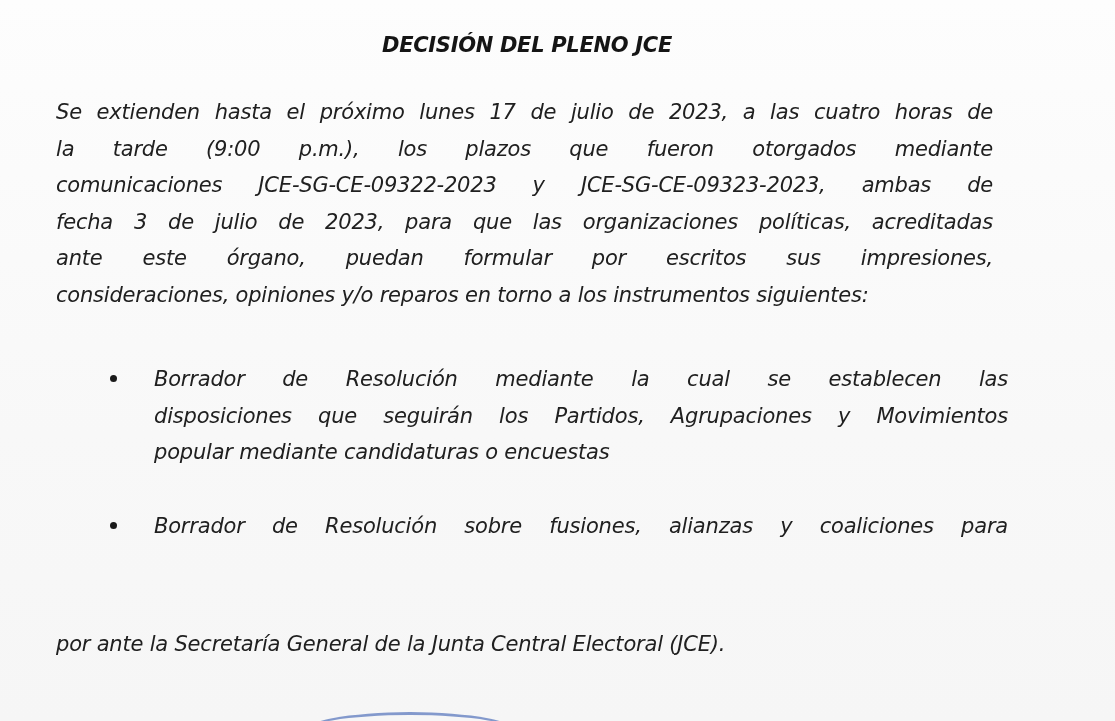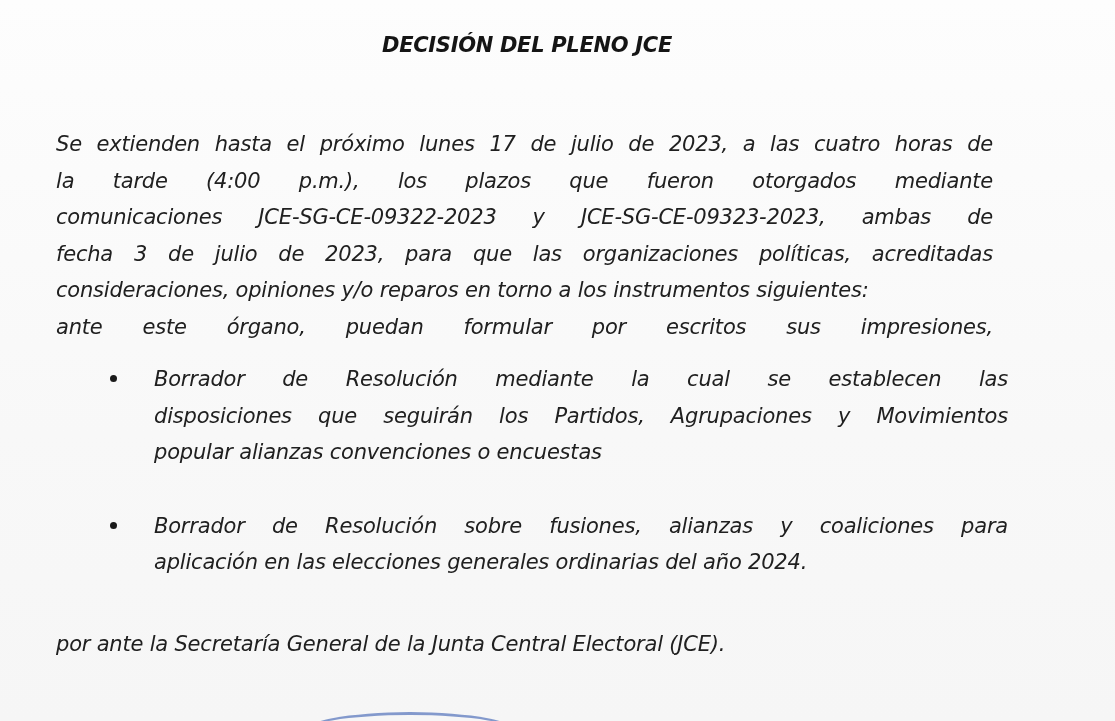--- a/index.html
+++ b/index.html
@@ -53,21 +53,21 @@
     }
     .para .line {
       display: block;
       text-align: justify;
       text-align-last: justify;
       white-space: nowrap;
     }
     .para .line.last {
       text-align-last: left;
     }
-    .para1 { top: 94px; margin-top: 32px; }
+    .para1 { top: 94px; }
     .bullet-list {
       position: absolute;
       left: 98px;
       top: 349px;
       width: 900px;
       margin: 12px;
       padding: 0;
       list-style: none;
     }
     .bullet-item {
@@ -117,38 +117,37 @@
 <body>
 
 <div class="page">
 
   <div class="bleed" style="left:690px; top:-6px; transform:scaleX(-1);">&nbsp;</div>
 
   <div class="title">DECISIÓN DEL PLENO JCE</div>
 
   <div class="para para1">
     <span class="line">Se extienden hasta el próximo lunes 17 de julio de 2023, a las cuatro horas de</span>
-    <span class="line">la tarde (4:00 p.m.), los plazos que fueron otorgados mediante</span>
+    <span class="line">la tarde (9:00 p.m.), los plazos que fueron otorgados mediante</span>
     <span class="line">comunicaciones JCE-SG-CE-09322-2023 y JCE-SG-CE-09323-2023, ambas de</span>
     <span class="line">fecha 3 de julio de 2023, para que las organizaciones políticas, acreditadas</span>
+    <span class="line">ante este órgano, puedan formular por escritos sus impresiones,</span>
     <span class="line last">consideraciones, opiniones y/o reparos en torno a los instrumentos siguientes:</span>
-    <span class="line">ante este órgano, puedan formular por escritos sus impresiones,</span>
   </div>
 
   <ul class="bullet-list">
     <li class="bullet-item">
       <span class="bullet-dot"></span>
       <span class="line">Borrador de Resolución mediante la cual se establecen las</span>
       <span class="line">disposiciones que seguirán los Partidos, Agrupaciones y Movimientos</span>
-      <span class="line last">popular alianzas convenciones o encuestas</span>
+      <span class="line last">popular mediante candidaturas o encuestas</span>
     </li>
     <li class="bullet-item">
       <span class="bullet-dot"></span>
       <span class="line">Borrador de Resolución sobre fusiones, alianzas y coaliciones para</span>
-      <span class="line last">aplicación en las elecciones generales ordinarias del año 2024.</span>
     </li>
   </ul>
 
   <div class="para para2">
     <span class="line last">por ante la Secretaría General de la Junta Central Electoral (JCE).</span>
   </div>
 
   <div class="stamp"></div>
 </div>
 

